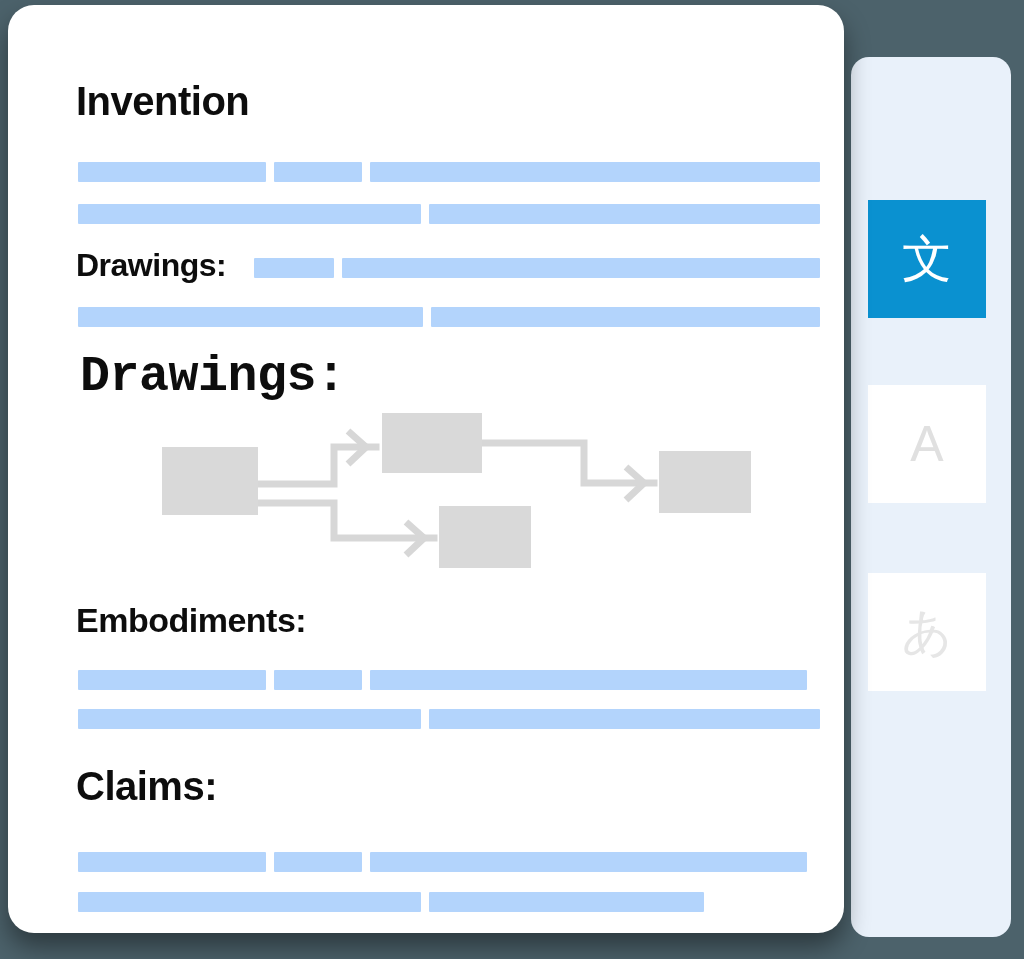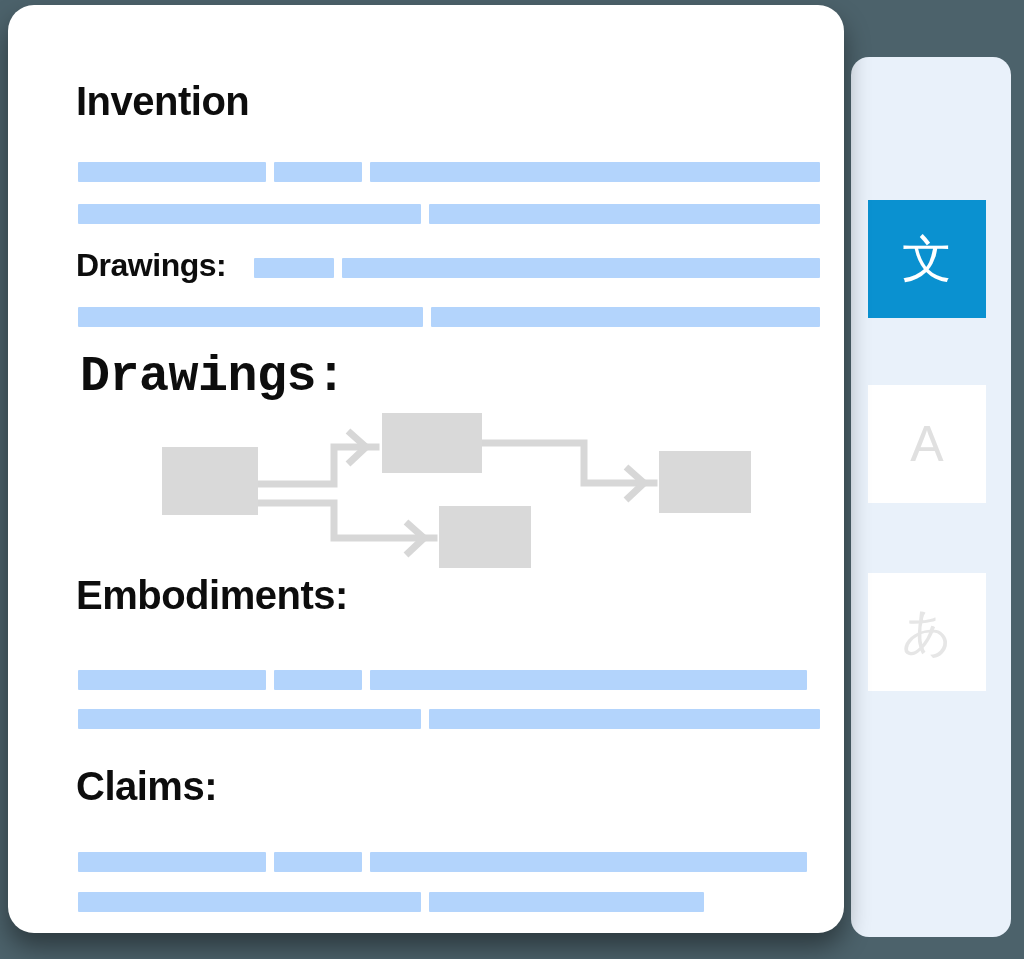--- a/index.html
+++ b/index.html
@@ -67,21 +67,21 @@
     position: absolute;
     color: #0d0d0d;
     font-size: 39px;
     font-weight: 700;
     letter-spacing: -0.5px;
     white-space: nowrap;
   }
   #h-invention   { left: 52px; top: 58px;  font-size: 40px; }
   #h-novelty     { left: 52px; top: 226px; font-size: 32px; }
   #h-drawings    { left: 56px; top: 327px; font-size: 50px; font-family: Liberation Mono, monospace; }
-  #h-embodiments { left: 52px; top: 552px; font-size: 40px; }
+  #h-embodiments { left: 52px; top: 580px; font-size: 34px; }
   #h-claims      { left: 52px; top: 743px; font-size: 40px; }
 
   
   .bar {
     position: absolute;
     height: 20px;
     background: #b3d4fc;
     border-radius: 1px;
   }
 

